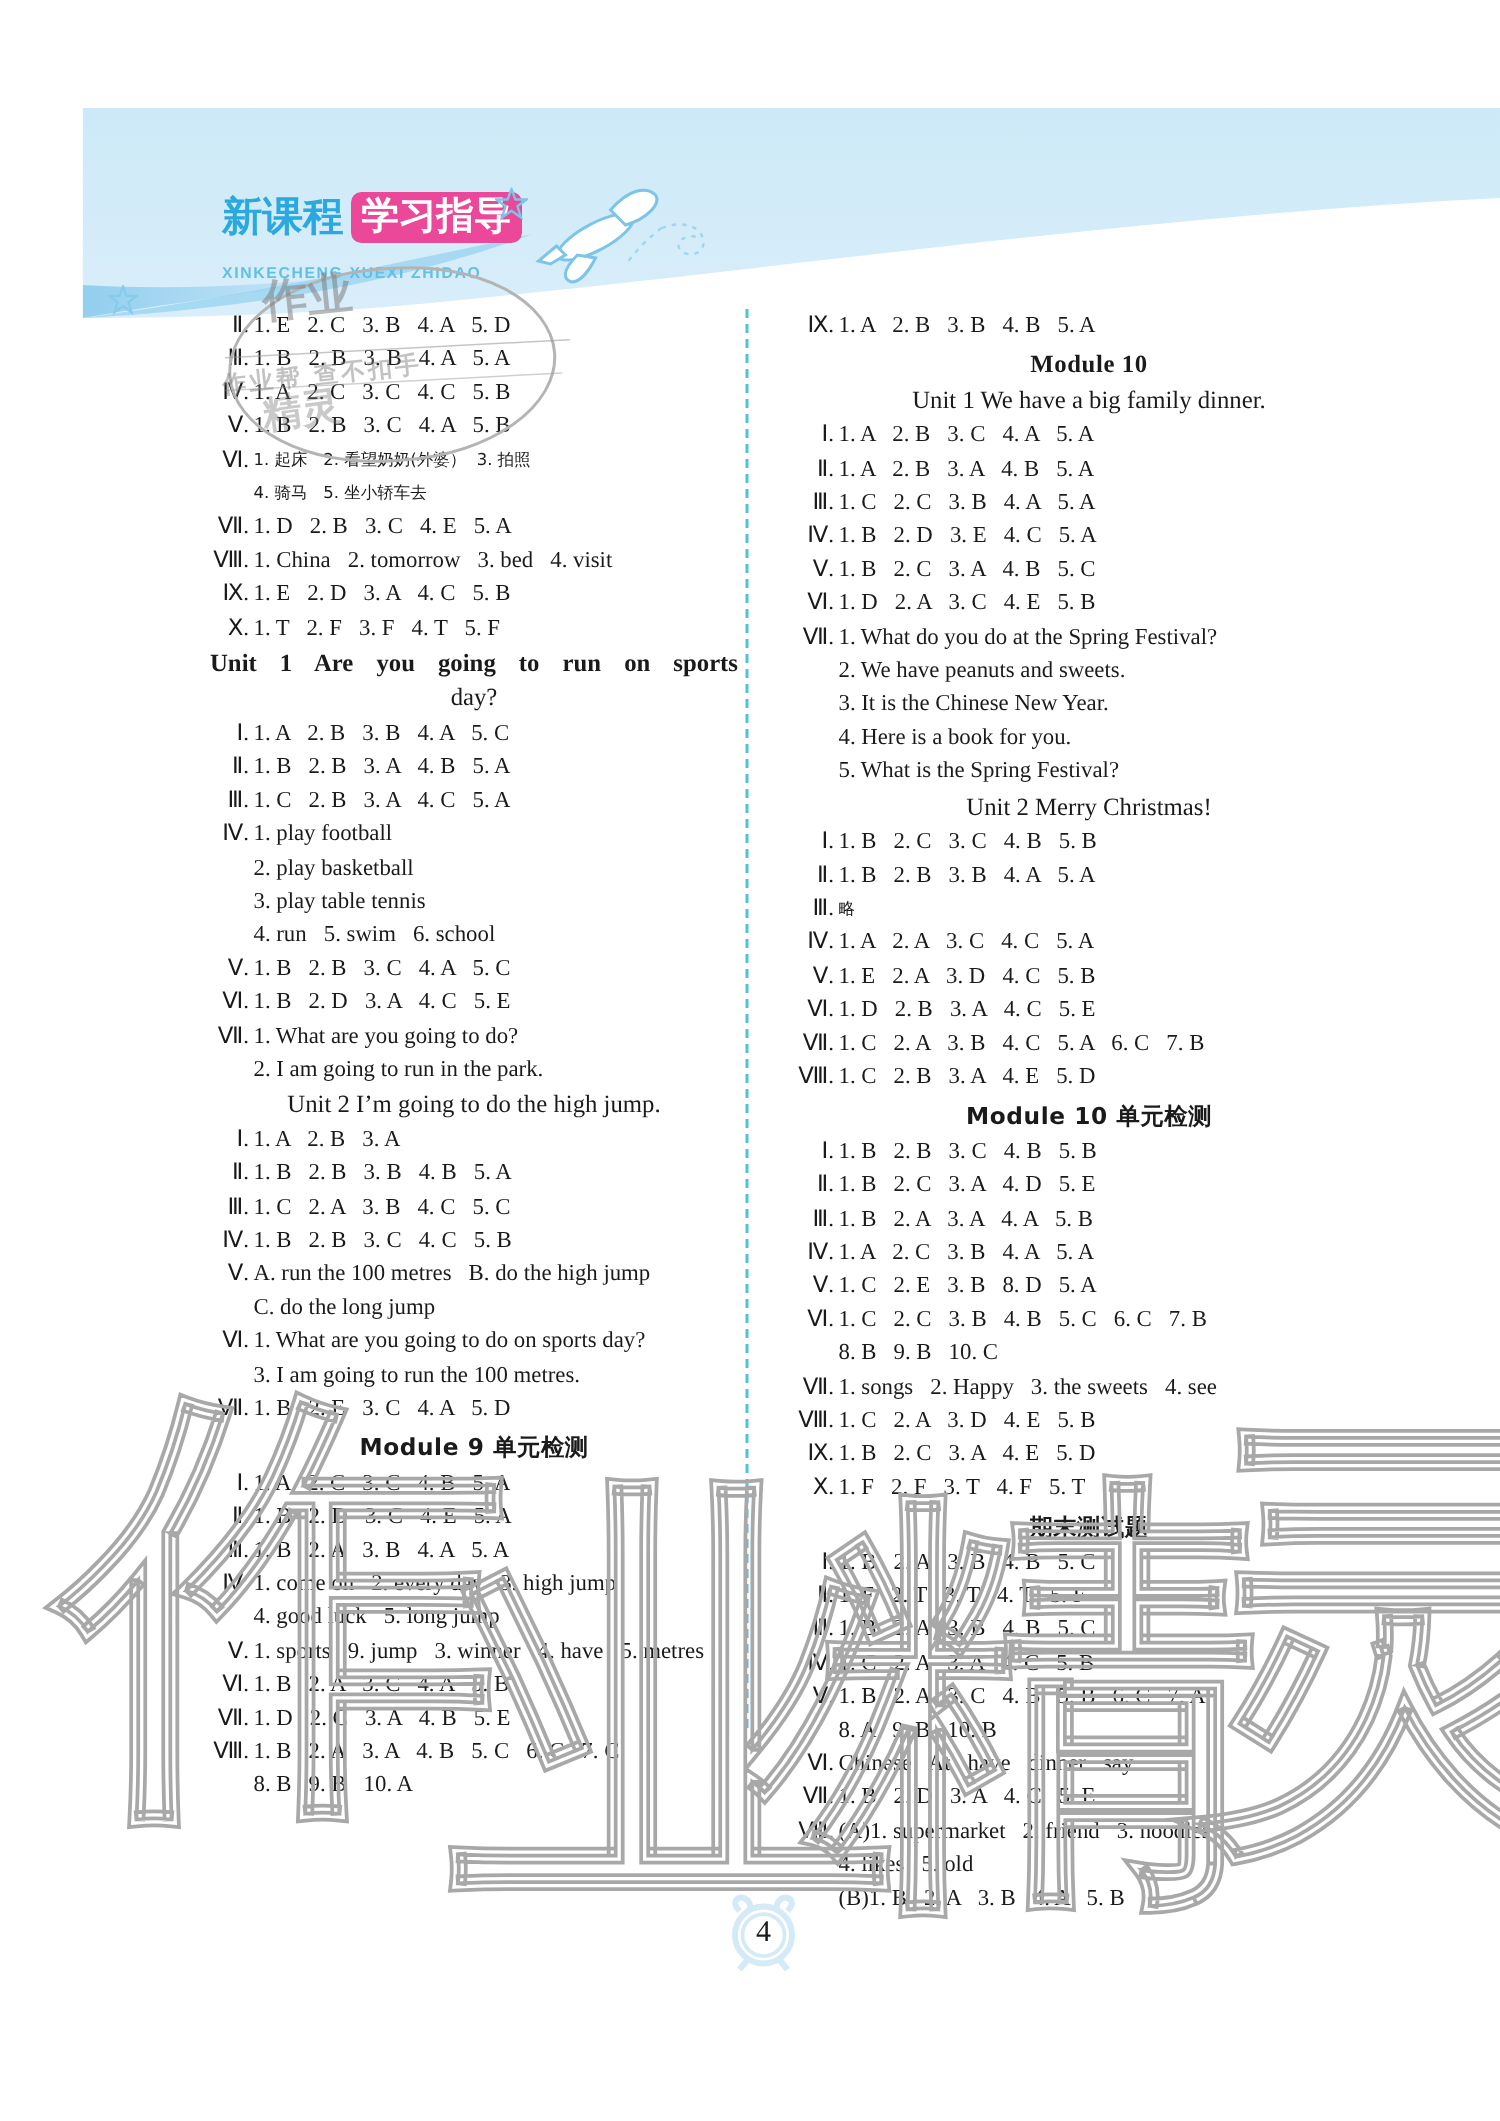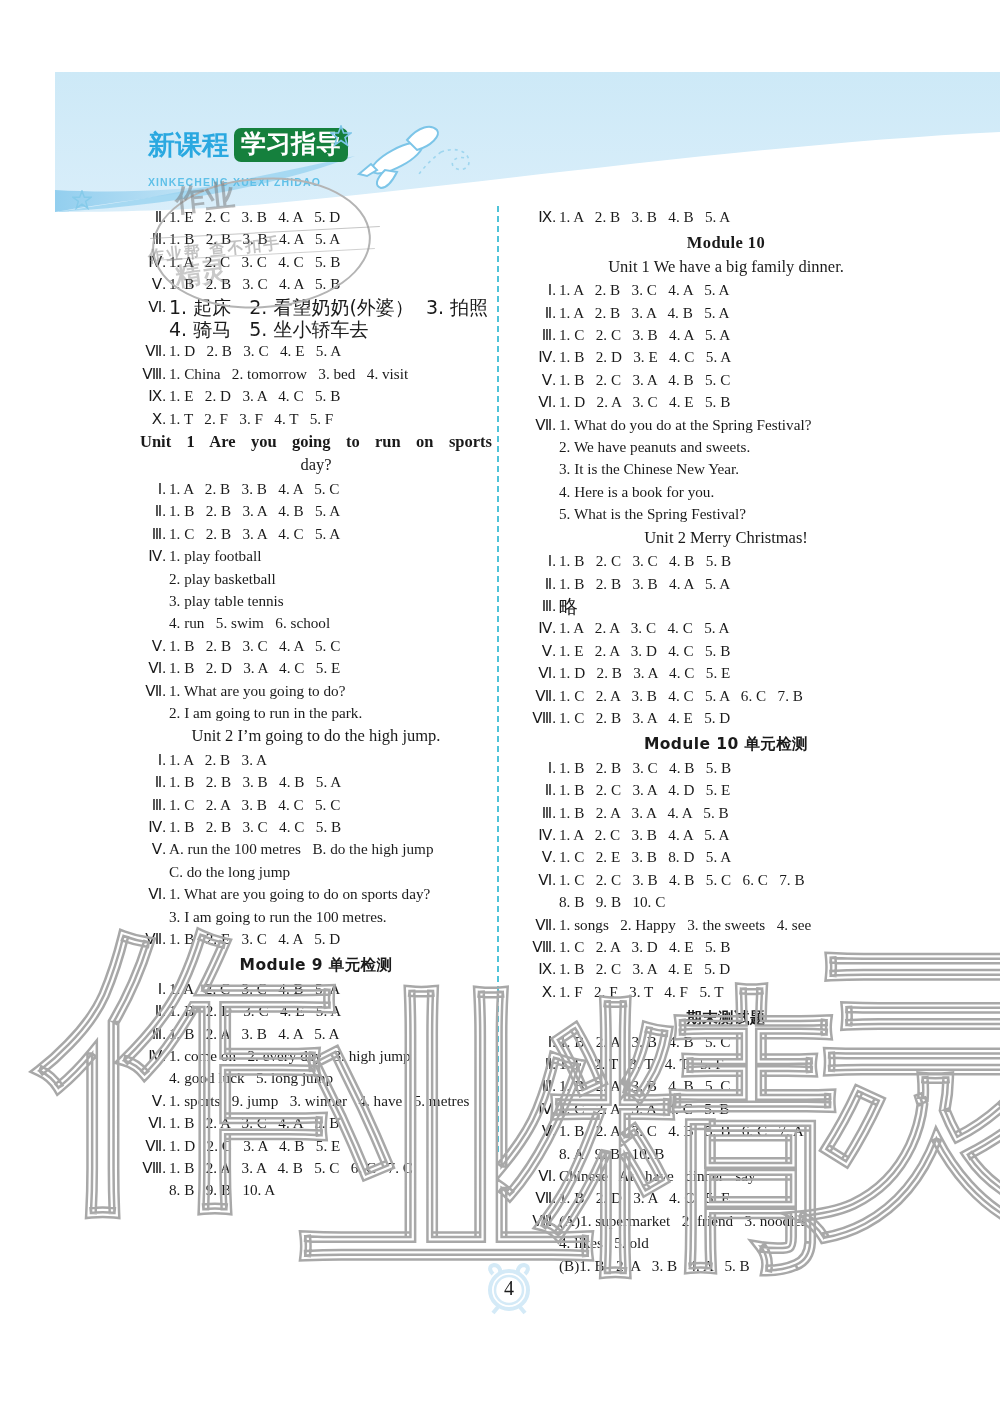--- a/index.html
+++ b/index.html
@@ -36,21 +36,21 @@
     height:34px;
   }
   .logo-cn1{
     font-family:"DejaVu Sans", sans-serif;
     font-size:27px;font-weight:bold;
     color:#2aa8e0;
     letter-spacing:0px;
     line-height:32px;
   }
   .logo-chip{
-    background:#15803d;
+    background:#ec4899;
     border-radius:7px;
     padding:1px 7px 3px 7px;
     color:#ffffff;
     font-family:"DejaVu Sans", sans-serif;
     font-size:25px;font-weight:bold;
     line-height:30px;
   }
   .logo-py{
     font-family:"Liberation Sans", sans-serif;
     font-size:10.5px;
@@ -117,21 +117,21 @@
     padding:0 4px;
     margin:1px 0 1px 0;
   }
   .unit2{
     text-align:center;
     font-weight:normal;
     font-size:16.5px;
     font-family:"Liberation Serif", serif;
     margin:1px 0;
   }
-  .cn{font-family:"DejaVu Sans", sans-serif;font-size:19px;}
+  .cn{font-family:"DejaVu Sans", sans-serif;font-size:11px;}
   .cnb{font-family:"DejaVu Sans", sans-serif;font-weight:bold;font-size:15.5px;}
 
   
   .wm{
     position:absolute;
     font-family:"DejaVu Sans", sans-serif;
     font-weight:bold;
     color:transparent;
     -webkit-text-stroke:2.5px #a8a8a8;
     text-stroke:2.5px #a8a8a8;

